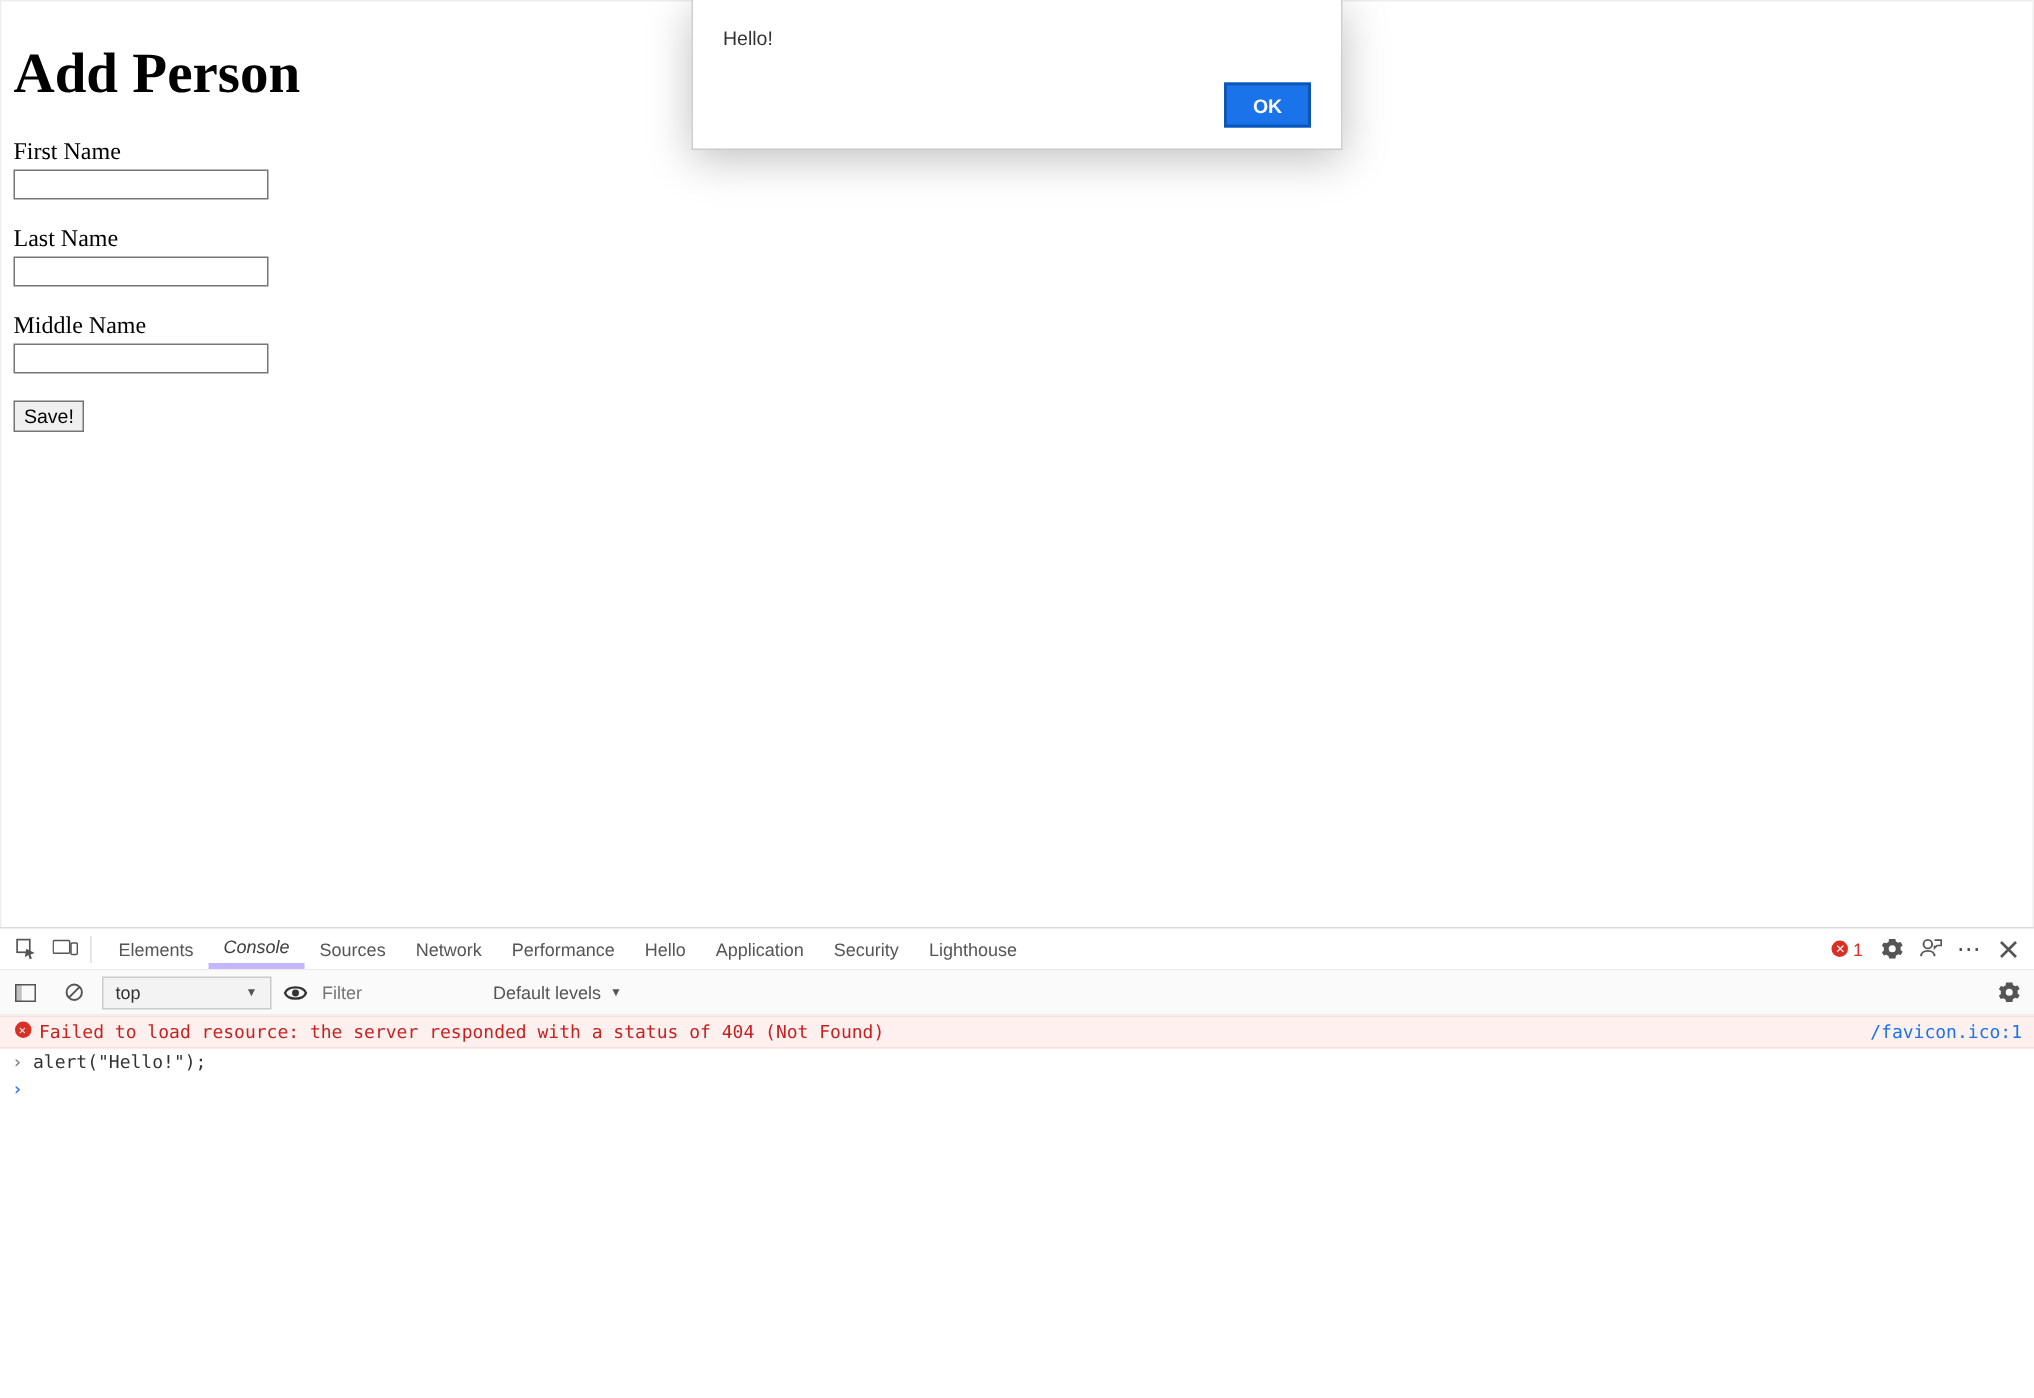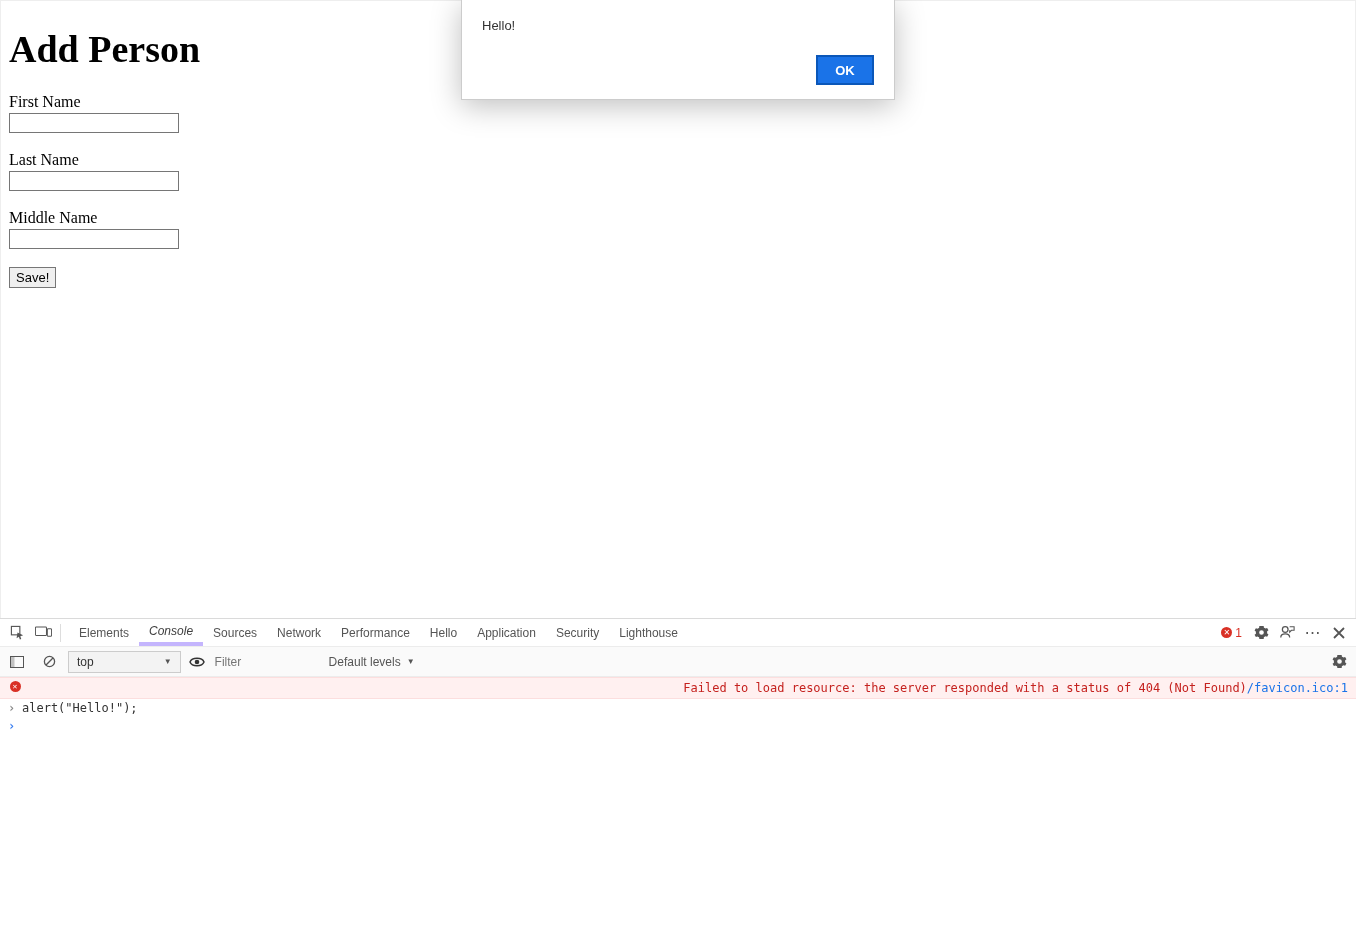--- a/index.html
+++ b/index.html
@@ -71,21 +71,21 @@
   .ct-levels .tri { font-size:8px; }
   .ct-settings { margin-left:auto; }
 
   
   .ct-log { flex:1; overflow:auto; font-family:Consolas,Menlo,monospace; font-size:12px; }
   .log-row { display:flex; align-items:flex-start; padding:3px 8px; border-bottom:1px solid #f5f5f5; }
   .log-row.error { background:#fff0f0; border-top:1px solid #fcdede; border-bottom:1px solid #fcdede; }
   .log-icon { width:14px; flex-shrink:0; display:flex; justify-content:center; }
   .log-icon.err { color:#fff; }
   .err-circle{ width:11px;height:11px;border-radius:50%;background:#d93025;display:inline-flex;align-items:center;justify-content:center;font-size:8px;font-weight:bold;color:#fff; }
-  .log-text { flex:1; padding-left:4px;text-align:right; }
+  .log-text { flex:1; padding-left:4px; }
   .log-text.err { color:#c5221f; }
   .log-src { color:#1a73e8; margin-left:auto; font-family:Consolas,Menlo,monospace; cursor:pointer; }
   .prompt-row { display:flex; align-items:center; padding:2px 8px; }
   .prompt-chevron { color:#888; font-weight:bold; width:14px; }
   .prompt-text { font-family:Consolas,Menlo,monospace; }
   .prompt-row.live .prompt-chevron { color:#367cf1; }
   svg{display:block;}
 </style>
 </head>
 <body>

